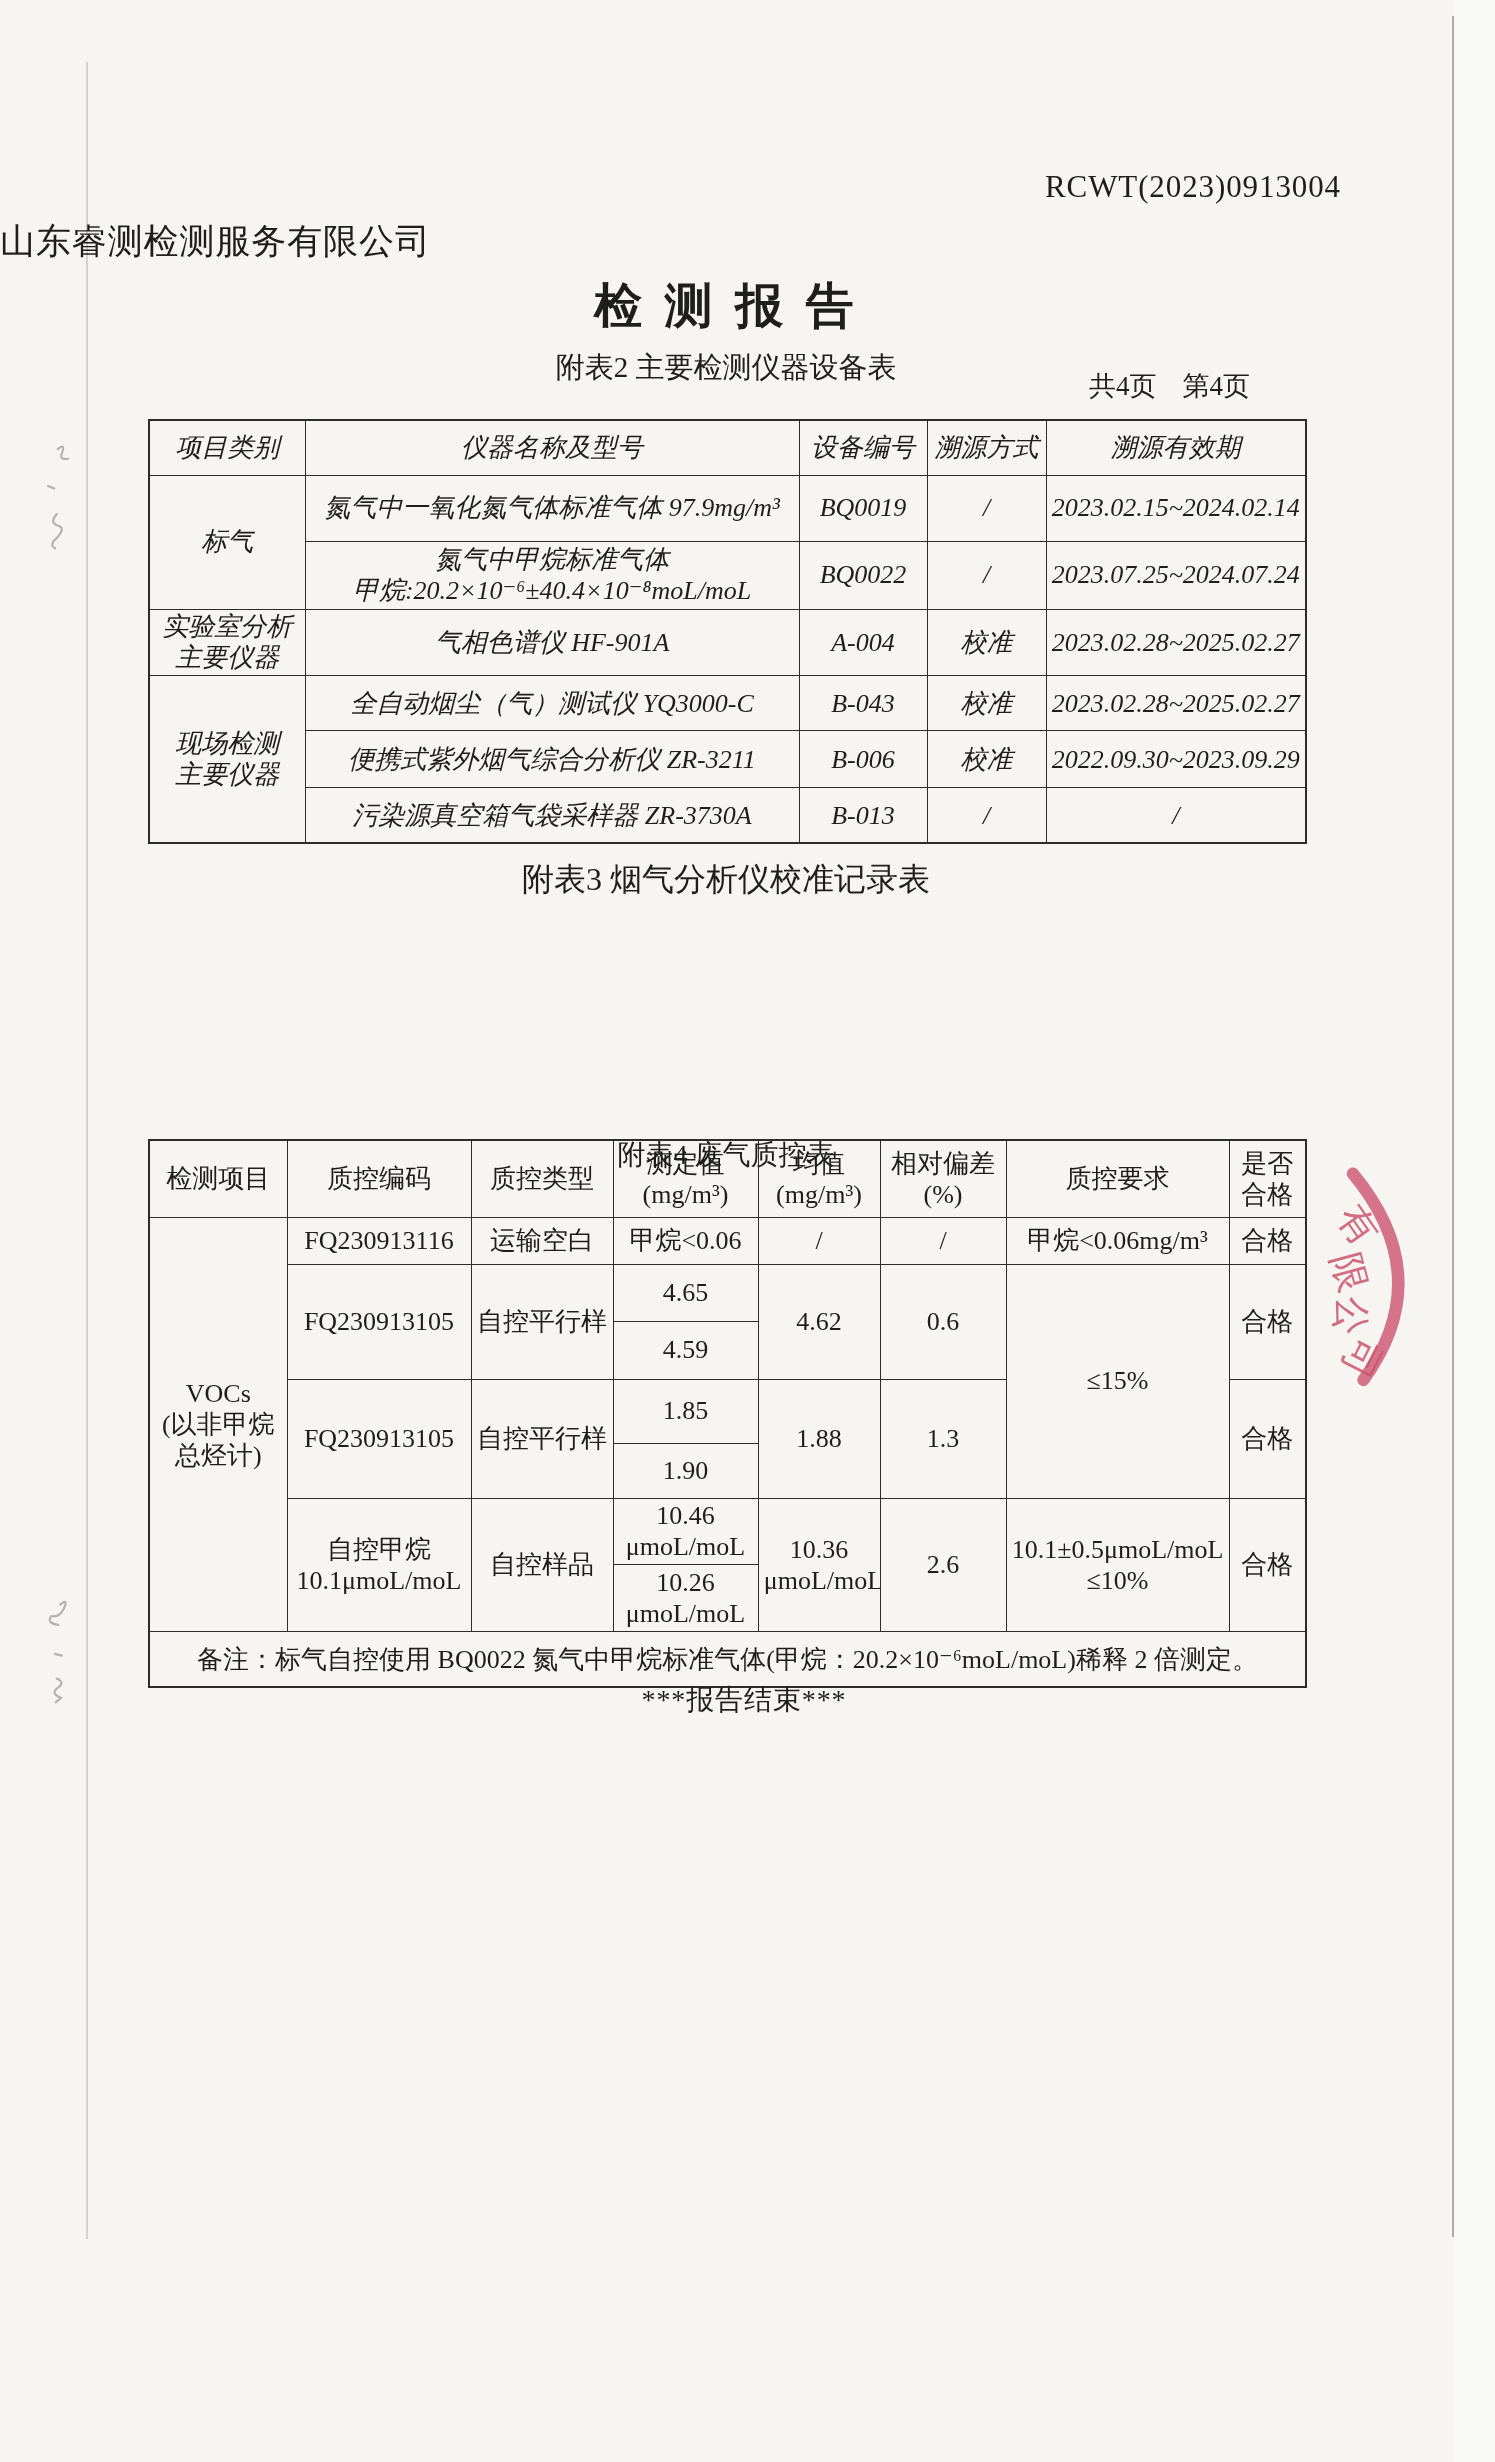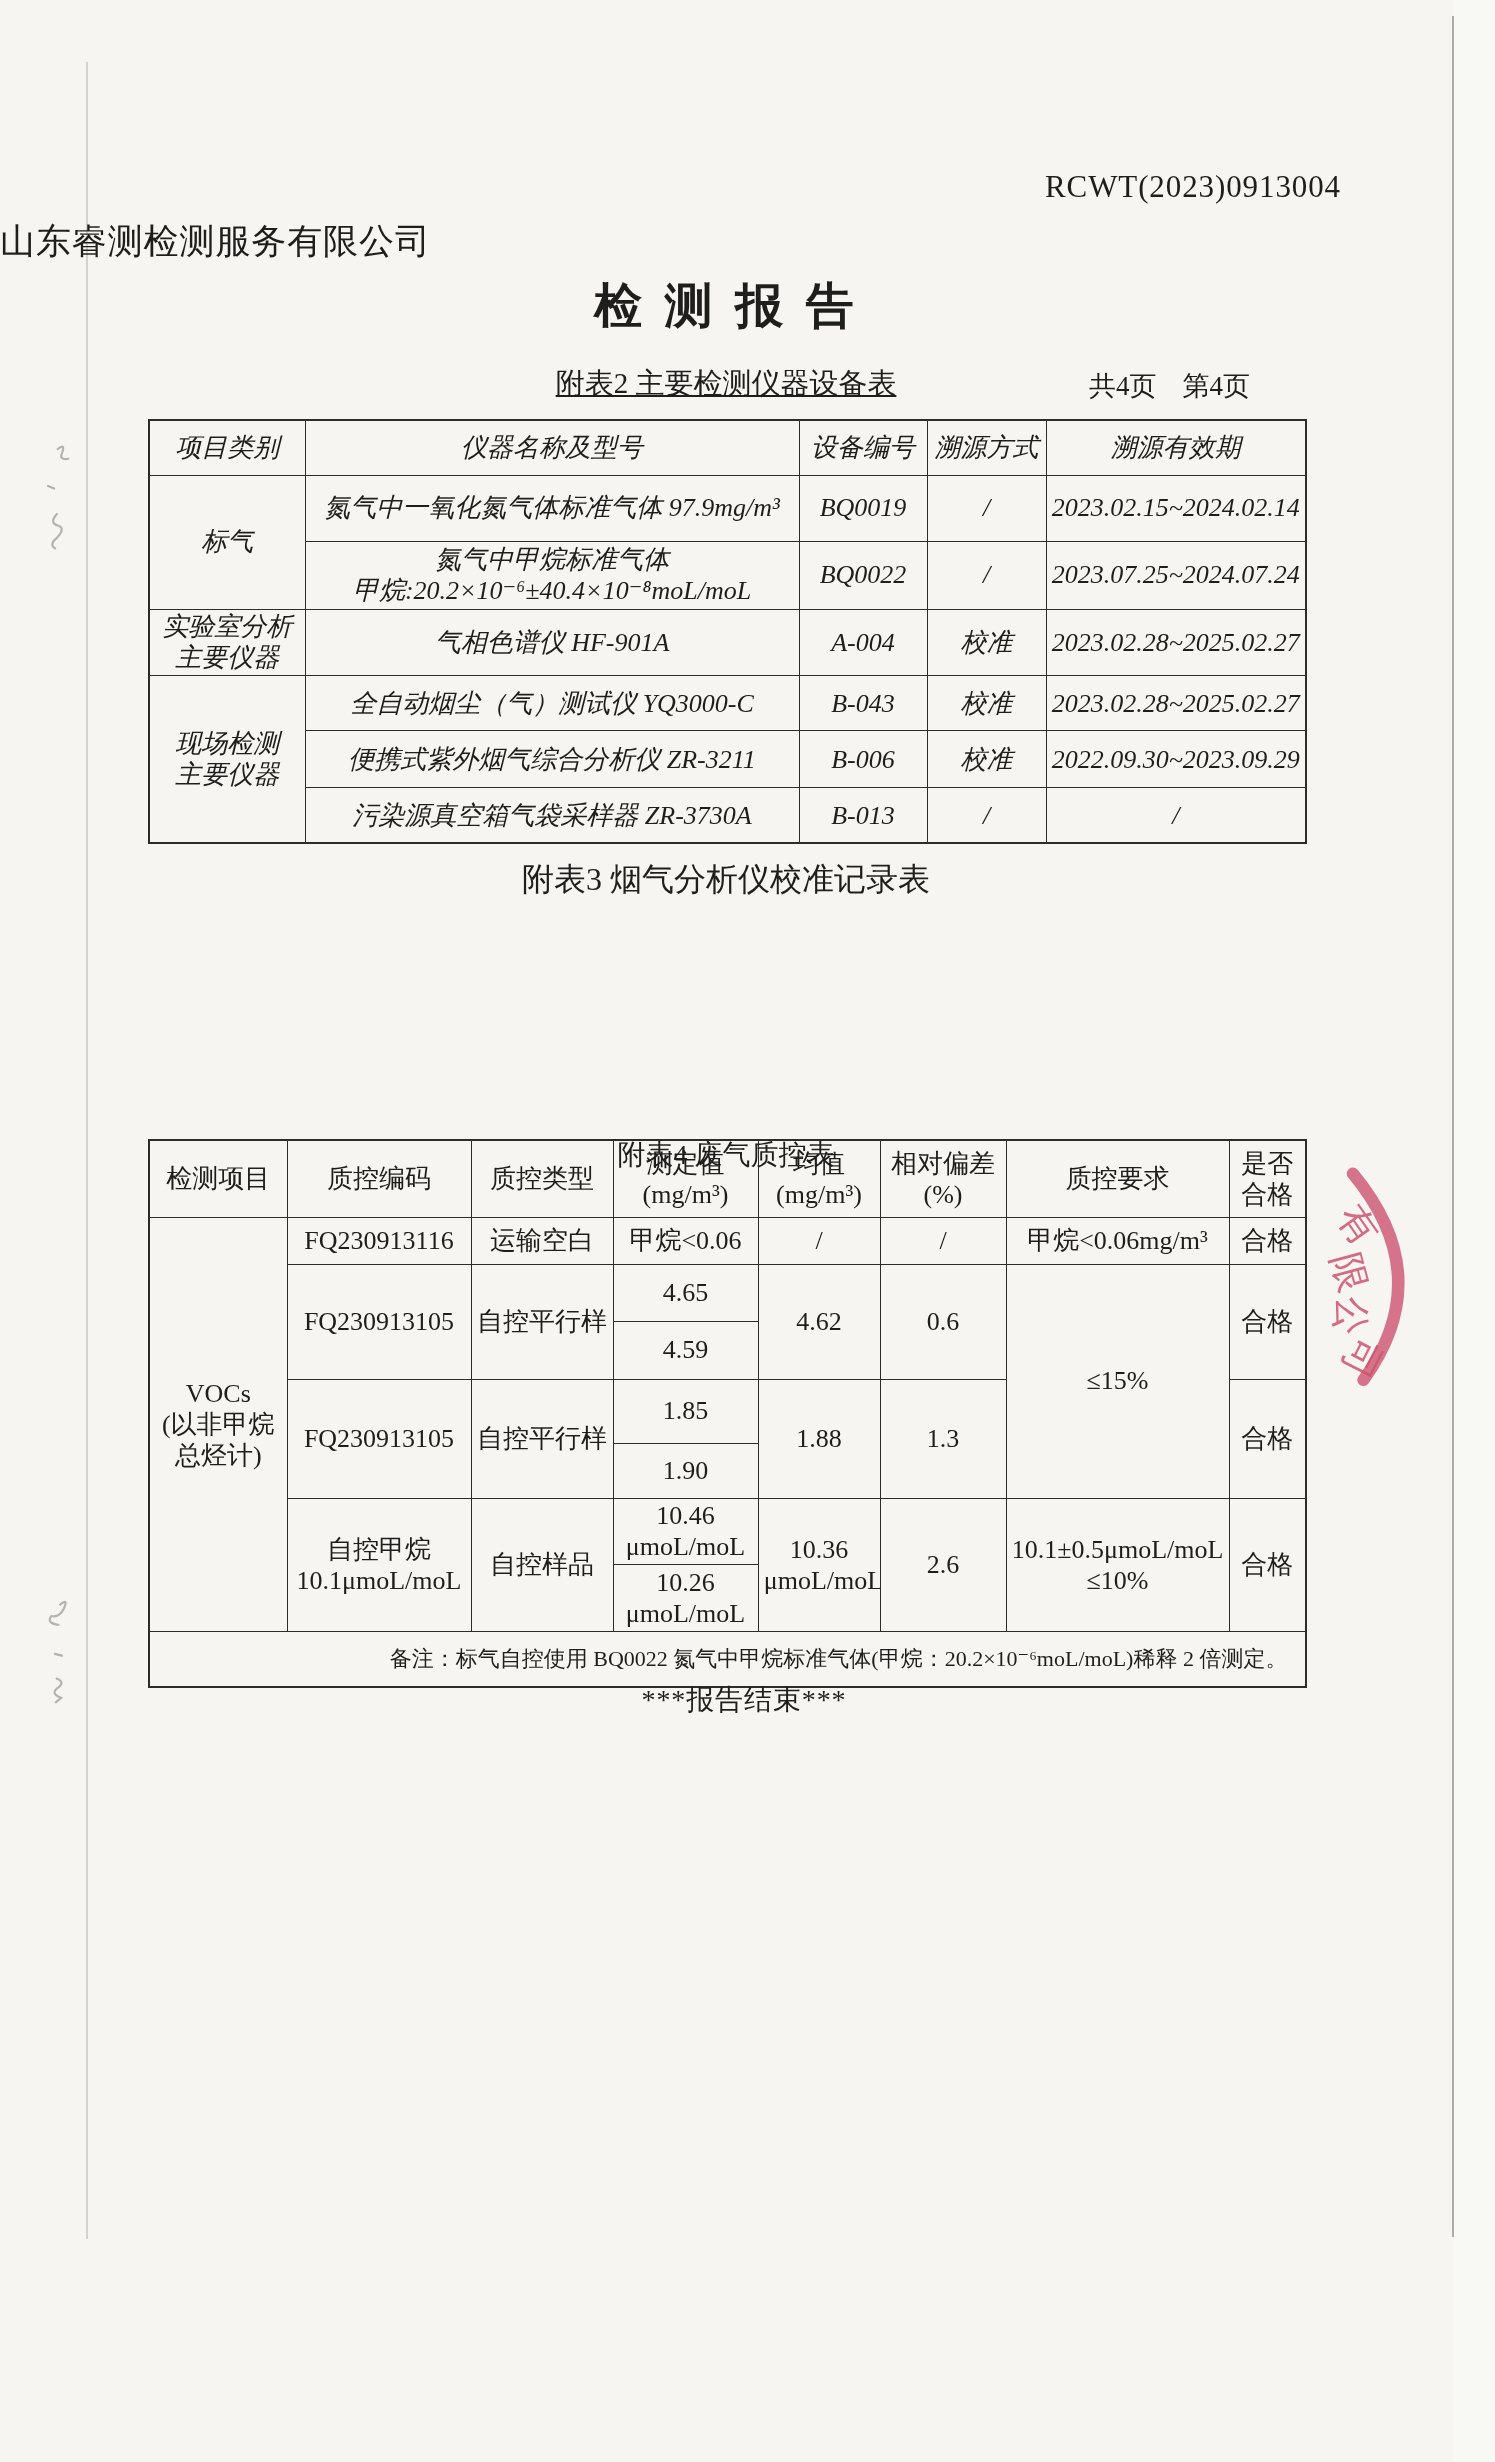--- a/index.html
+++ b/index.html
@@ -11,35 +11,35 @@
   }
   .fold{position:absolute;width:1.8px;background:#c7c6c2;}
   .fold.left{left:86px;top:62px;height:2177px;background:#d3d2ce;}
   .fold.right{left:1452px;top:16px;height:2221px;background:#adaca8;}
   .edge-right{position:absolute;left:1454px;top:0;width:41px;height:2462px;background:#f8f8f5;}
 
   .report-no{position:absolute;left:1045px;top:169px;font-size:31px;letter-spacing:0.9px;}
   .company{position:absolute;left:0;top:218px;width:1453px;text-align:left;font-size:35px;letter-spacing:0.9px;}
   .main-title{position:absolute;left:0;top:274px;width:1453px;text-align:center;font-size:48px;font-weight:bold;letter-spacing:5.3px;}
   .annex-caption{position:absolute;left:148px;width:1156px;text-align:center;font-size:29px;}
-  .cap2{top:364px;text-decoration:underline;}
+  .cap2{top:348px;}
   .cap3{top:858px;font-size:32px;}
   .cap4{top:1136px;font-size:28px;}
   .page-info{position:absolute;left:1089px;top:368px;font-size:27px;display:flex;gap:26px;}
   .end-text{position:absolute;left:0;top:1681px;width:1488px;text-align:center;font-size:28px;letter-spacing:0.9px;}
 
   table{position:absolute;left:148px;border-collapse:collapse;table-layout:fixed;
         font-size:26px;line-height:1.2;}
   td,th{border:1.8px solid #2c2c2a;text-align:center;vertical-align:middle;
         padding:1.8px 5.3px;font-weight:normal;white-space:pre-line;overflow:hidden;}
   table{border:2.6px solid #2c2c2a;}
   .t1{top:419px;width:1156px;font-style:italic;}
   .t2{top:888px;width:1156px;}
   .t3{top:1139px;width:1156px;}
-  .t3 td.remark{text-align:right;font-size:22px;padding:1.8px 17.6px;}
+  .t3 td.remark{text-align:center;font-size:26px;padding:1.8px 17.6px;}
 
   .stamp{position:absolute;left:1280px;top:1134px;width:202px;height:290px;pointer-events:none;}
   .pencil{position:absolute;pointer-events:none;}
   .pm1{left:33px;top:435px;width:53px;height:123px;}
   .pm2{left:30px;top:1587px;width:62px;height:132px;}
 </style>
 </head>
 <body>
 
 <div>

